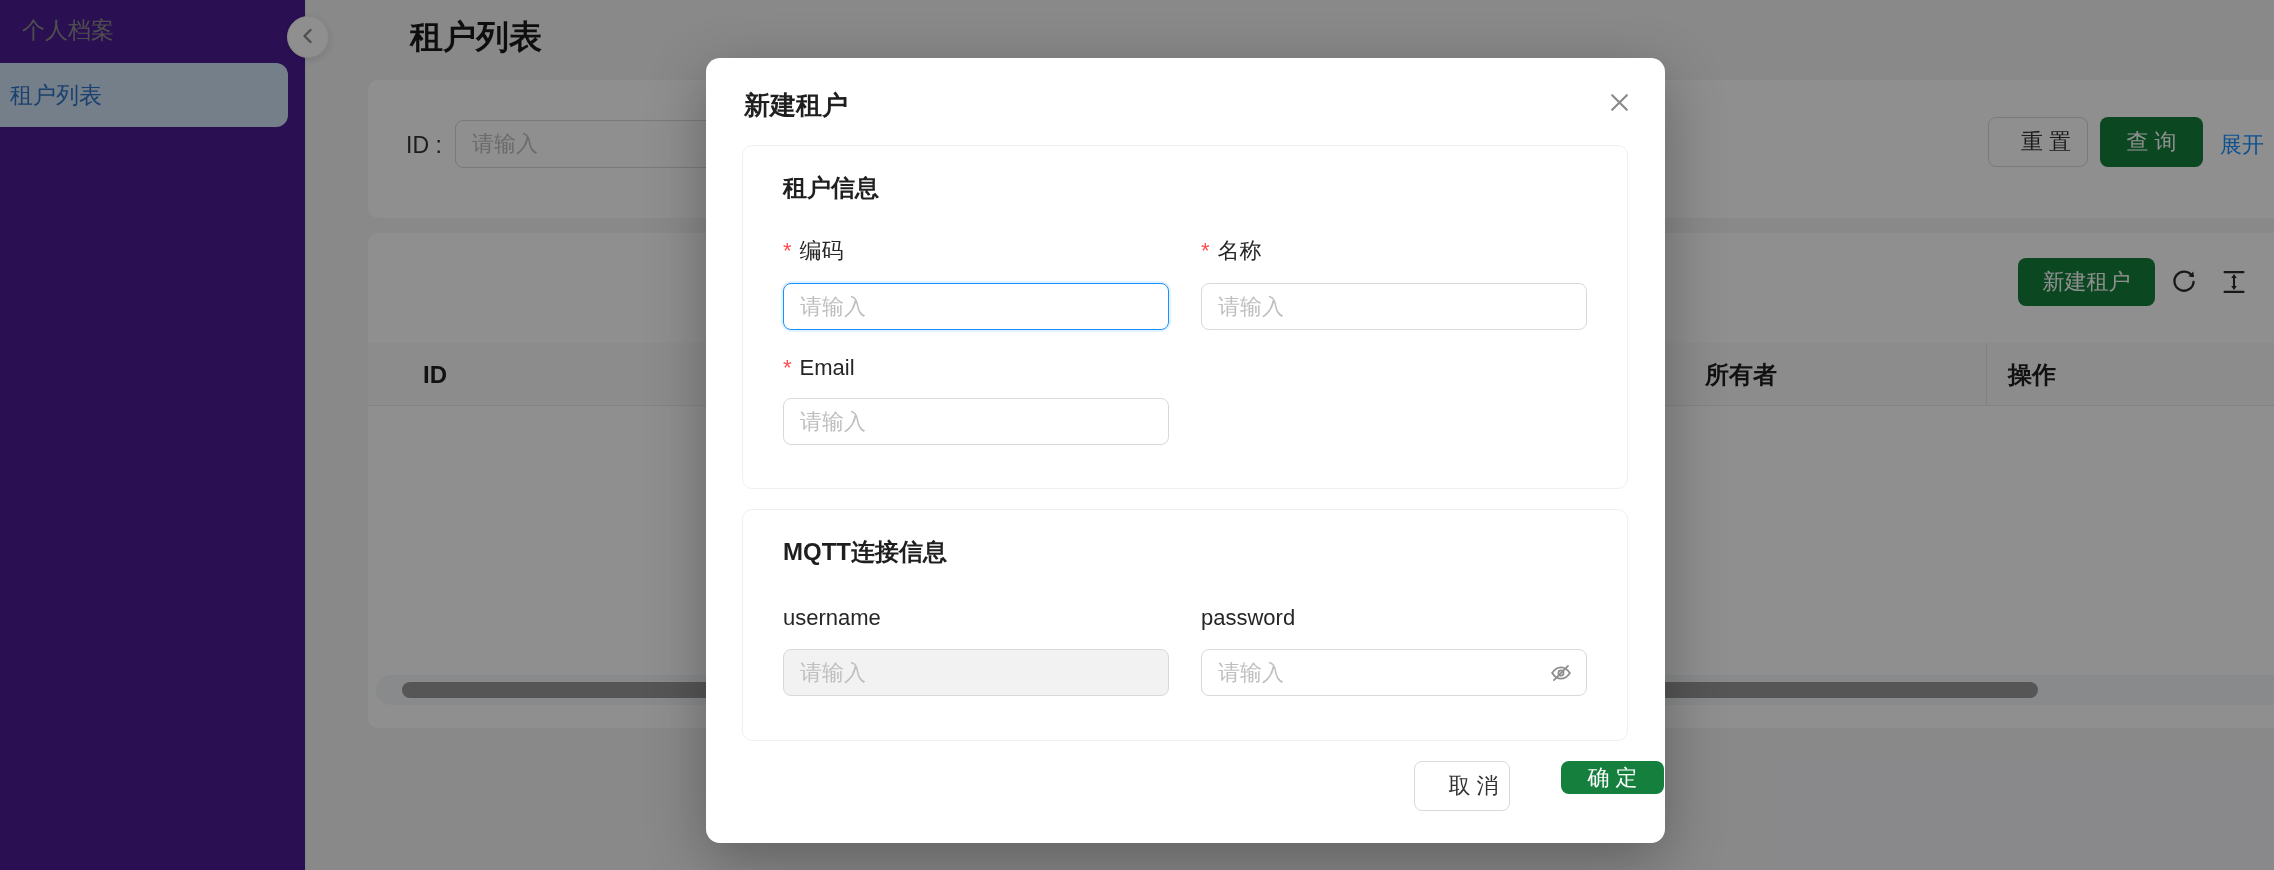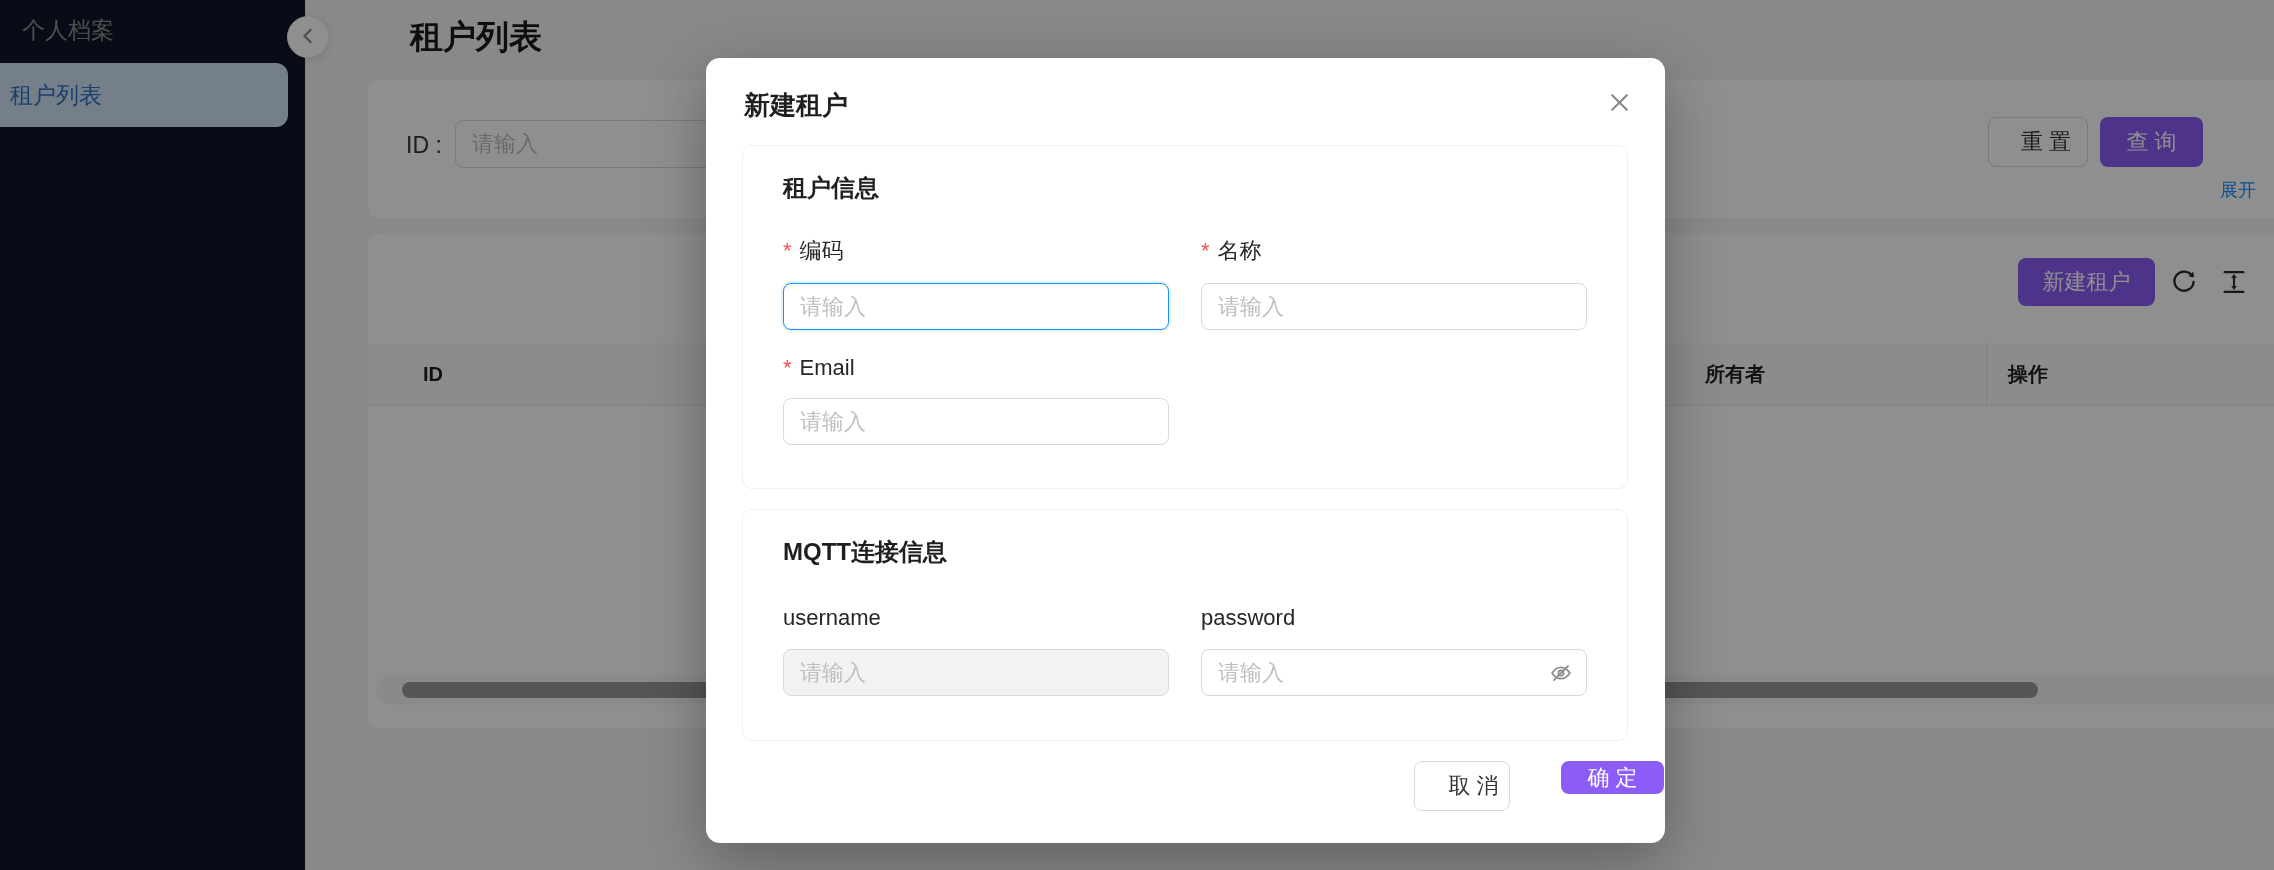--- a/index.html
+++ b/index.html
@@ -8,21 +8,21 @@
     position:relative;
     background:#f4f5f7;
     font-family:"Liberation Sans","DejaVu Sans",sans-serif;
     color:#262626;
   }
   .clickable { cursor:pointer; }
 
   
   .sidebar {
     position:absolute; left:0; top:0; width:306px; height:870px;
-    background:#0f172a; border-right:1px solid #e8eaed; z-index:1;
+    background:#4c1d95; border-right:1px solid #e8eaed; z-index:1;
   }
   .menu-group-title {
     position:absolute; left:22px; top:15px;
     font-size:23px; color:#8c8c8c; white-space:nowrap;
   }
   .menu-item-active {
     position:absolute; left:0; top:63px; width:288px; height:64px;
     background:#cfe2f6; border-radius:0 12px 12px 0;
     display:flex; align-items:center; padding-left:10px;
     font-size:23px; color:#2e72c4;
@@ -56,44 +56,44 @@
   .input::placeholder { color:#bfbfbf; }
   .filter-id-input {
     position:absolute; left:87px; top:40px; width:300px; height:48px;
   }
   .btn {
     display:flex; align-items:center; justify-content:center;
     border-radius:8px; font-size:22px; font-family:inherit;
     white-space:nowrap; border:none;
   }
   .btn-default { background:#ffffff; border:1.5px solid #d9d9d9; color:#333333; }
-  .btn-primary { background:#8b5cf6; color:#ffffff; }
+  .btn-primary { background:#15803d; color:#ffffff; }
   .reset-btn  { position:absolute; left:1620px; top:37px; width:100px; height:50px;padding-left:16px; }
   .search-btn { position:absolute; left:1732px; top:37px; width:103px; height:50px; }
   .expand-link {
     position:absolute; left:1852px; top:50px;
-    font-size:18px; color:#1890ff; background:none; border:none; font-family:inherit;margin-top:48px;
+    font-size:22px; color:#1890ff; background:none; border:none; font-family:inherit;
   }
 
   .table-card { top:233px; height:495px; }
   .create-btn { position:absolute; left:1650px; top:25px; width:137px; height:48px; }
   .toolbar-icon {
     position:absolute; top:33px; width:32px; height:32px;
     background:none; border:none; color:#2b2b2b;
     display:flex; align-items:center; justify-content:center;
   }
   .reload-btn  { left:1800px; }
   .density-btn { left:1850px; }
   .thead {
     position:absolute; left:0; top:110px; width:1930px; height:63px;
     background:#fafafa; border-bottom:1px solid #ececec;
   }
   .th {
     position:absolute; top:0; height:63px; display:flex; align-items:center;
-    font-size:20px; font-weight:600; color:#1f1f1f;
+    font-size:24px; font-weight:600; color:#1f1f1f;
   }
   .th-id    { left:55px;   }
   .th-owner { left:1337px;font-family:Liberation Serif, serif; }
   .th-op    { left:1640px; }
   .fixed-col-divider {
     position:absolute; left:1618px; top:0; height:63px;
     border-left:1px solid #e6e6e6;
   }
   .scroll-track {
     position:absolute; left:8px; top:442px; width:1914px; height:30px;

